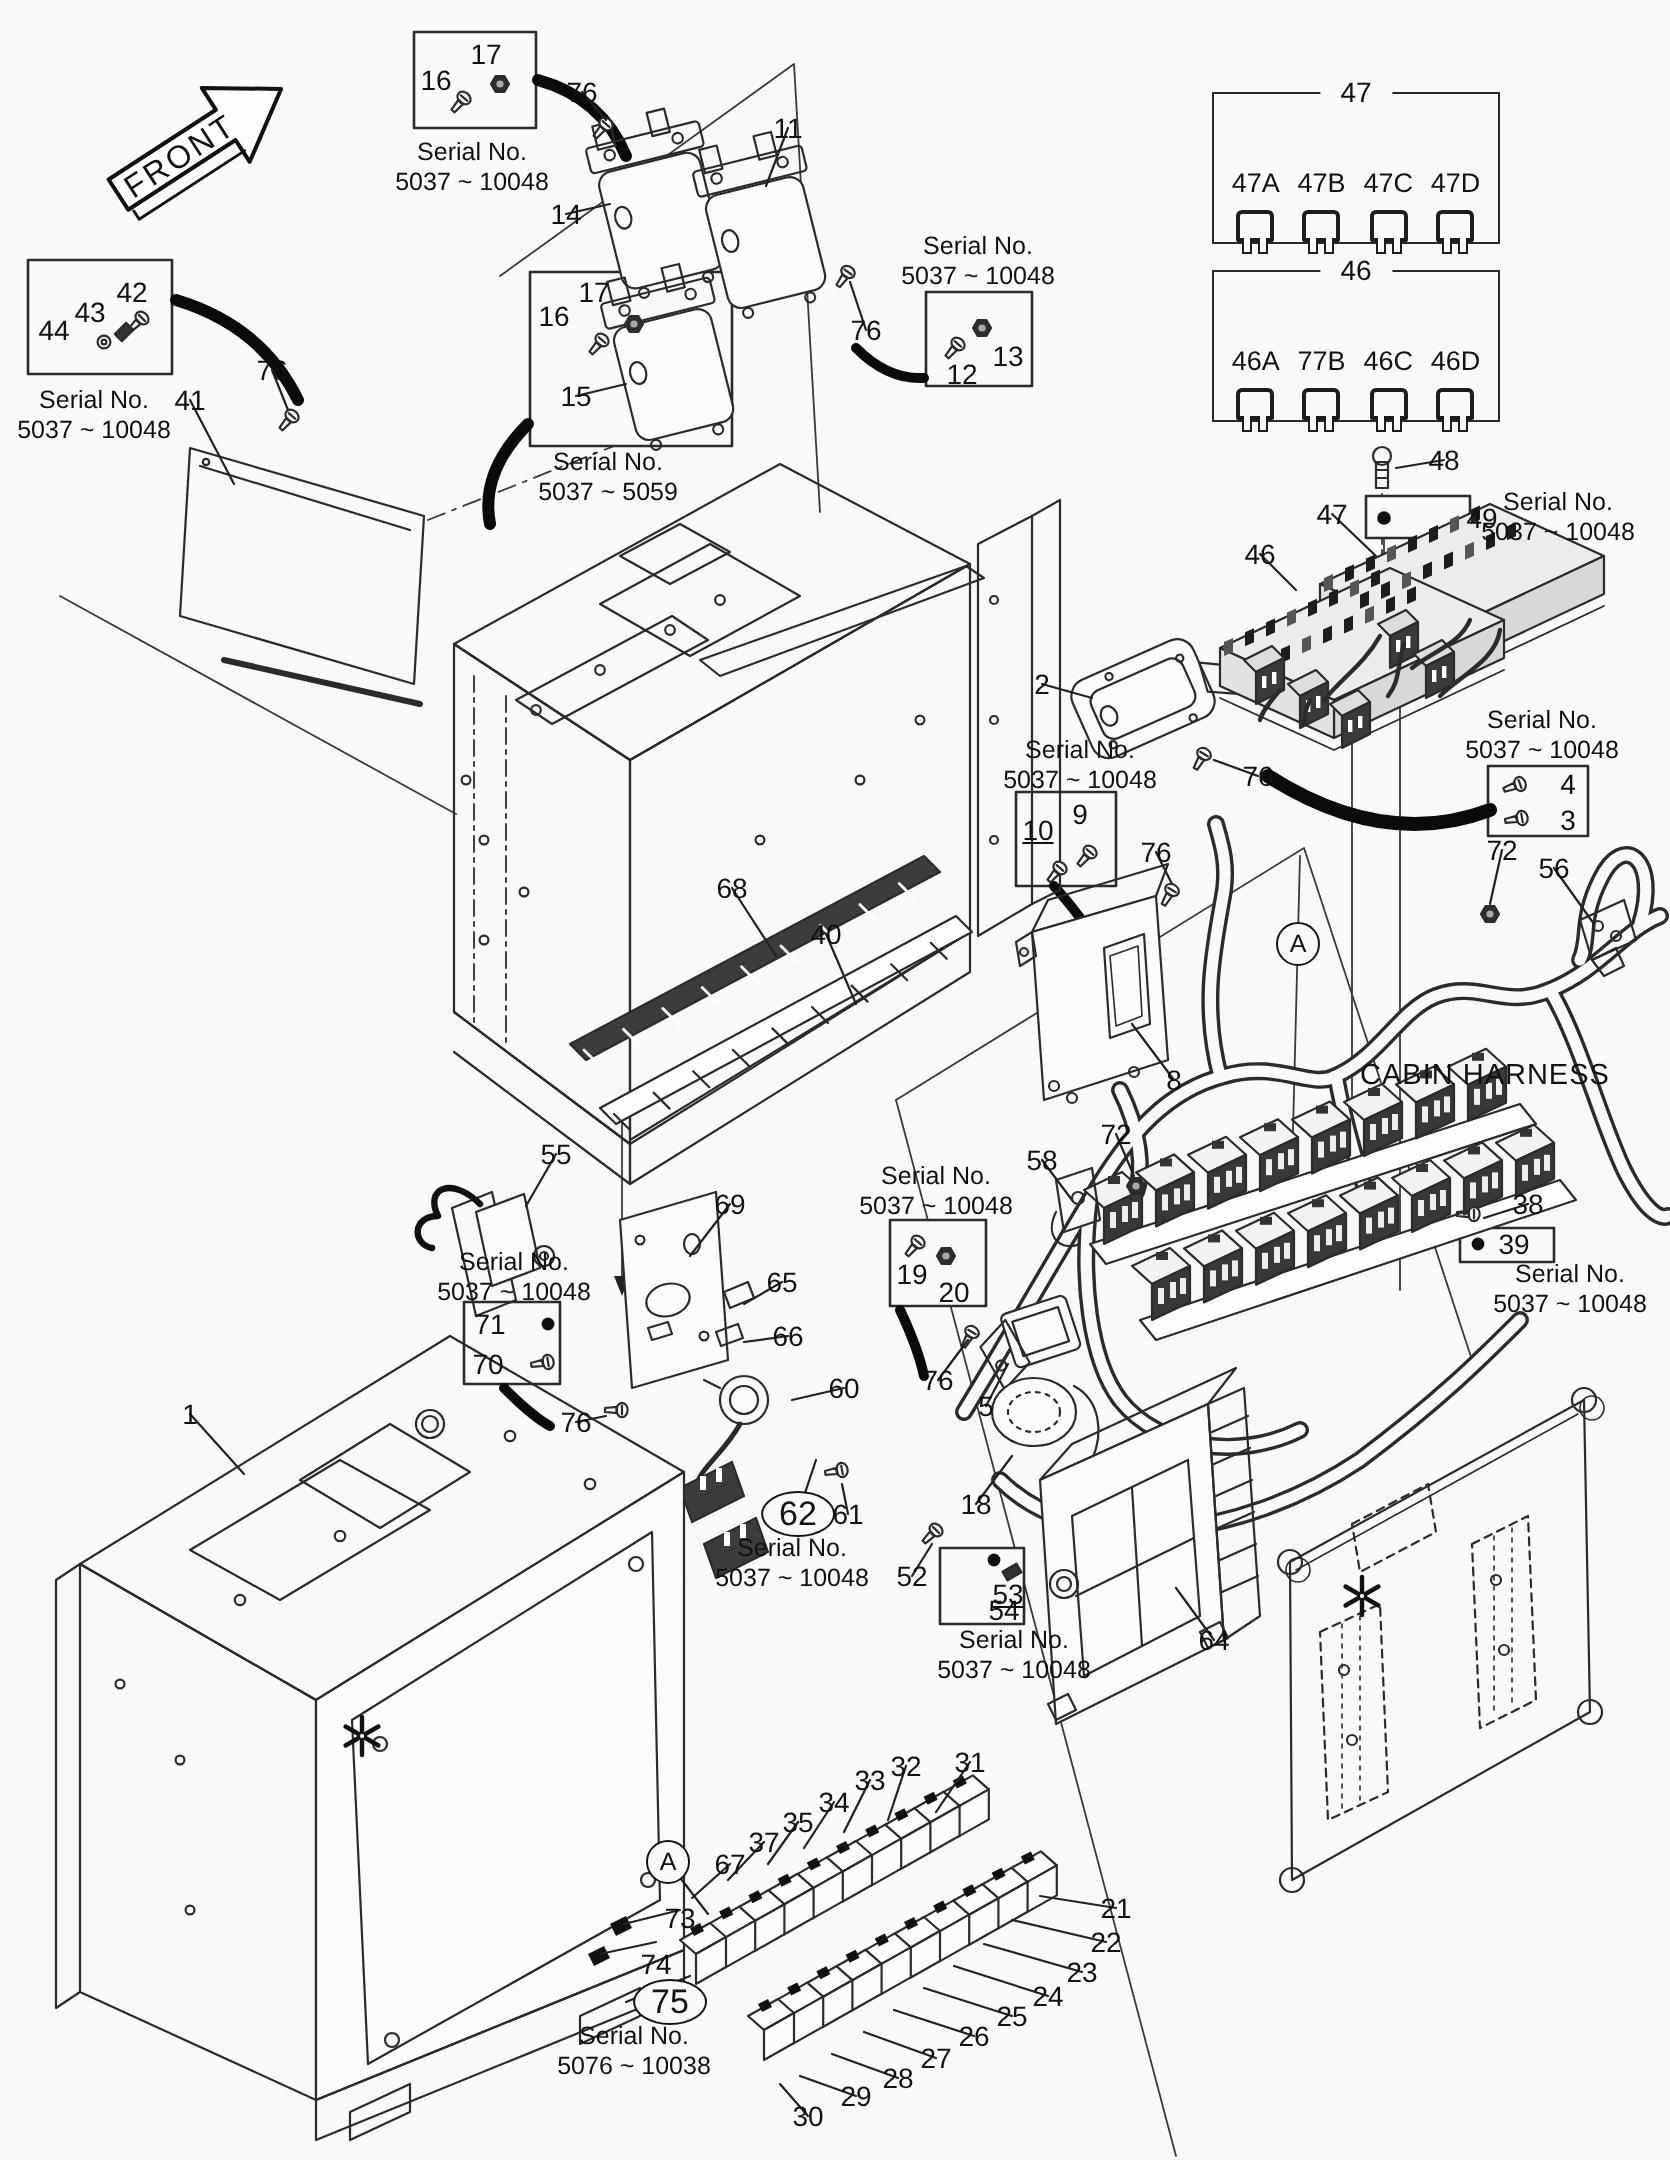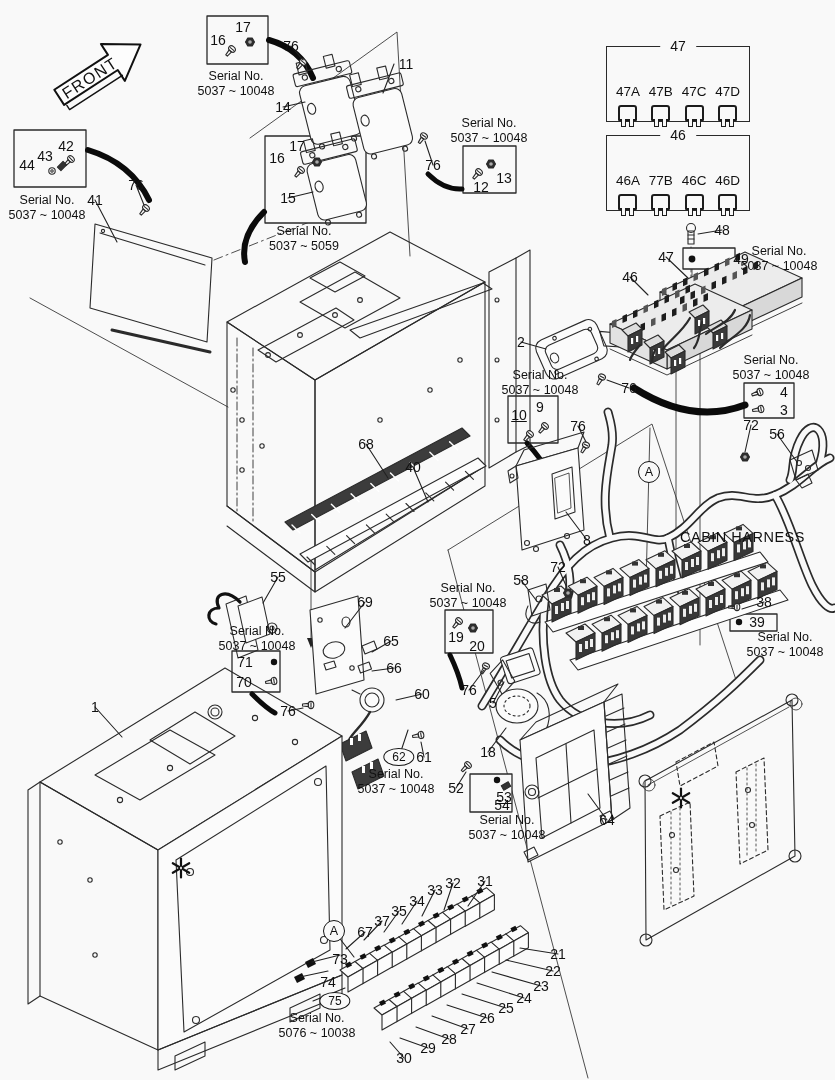--- a/index.html
+++ b/index.html
@@ -4,21 +4,21 @@
 <style>
   html,body{margin:0;padding:0;background:#e8e8e8;}
   .stage{position:relative;width:835px;height:1080px;background:#f9f9f9;overflow:hidden;
          font-family:"Liberation Sans",sans-serif;}
   svg{position:absolute;left:0;top:0;}
   #label-layer{position:absolute;left:0;top:0;width:835px;height:1080px;pointer-events:none;}
   .co{position:absolute;transform:translate(-50%,-50%);font-size:14px;color:#111;
       white-space:nowrap;z-index:3;line-height:1;}
   .co.circle{width:20px;height:20px;border:1.6px solid #151515;border-radius:50%;
       display:flex;align-items:center;justify-content:center;background:#f9f9f9;font-size:12.5px;}
-  .co.oval{border:1.6px solid #151515;border-radius:50%;padding:2px 8px;background:#f9f9f9;font-size:12px;}
+  .co.oval{border:1.6px solid #151515;border-radius:50%;padding:2px 8px;background:#f9f9f9;font-size:17px;}
   .serial{position:absolute;transform:translate(-50%,-50%);font-size:12.5px;color:#111;
       text-align:center;line-height:1.2;white-space:nowrap;z-index:3;}
   .fuse-panel{position:absolute;width:142px;height:74px;border:1.4px solid #2a2a2a;
       background:#f9f9f9;z-index:2;}
   .fp-title{position:absolute;top:-9px;left:50%;transform:translateX(-50%);
       background:#f9f9f9;padding:0 10px;font-size:14px;color:#111;}
   .fp-items{display:flex;justify-content:space-evenly;align-items:flex-end;height:100%;padding-top:6px;box-sizing:border-box;}
   .fp-item{display:flex;flex-direction:column;align-items:center;gap:6px;}
   .fp-label{font-size:13.5px;color:#111;}
   .fuse{width:15px;height:12px;border:2px solid #1c1c1c;border-radius:3px 3px 1px 1px;
@@ -843,21 +843,21 @@
           <span class="fp-label">46D</span>
           <span class="fuse"></span>
         </div>
       </div>
 </div>
 
 <div id="label-layer">
       <div class="co" style="left: 218px; top: 40px;">16</div>
       <div class="co" style="left: 243px; top: 27px;">17</div>
       <div class="co" style="left: 291px; top: 46px;">76</div>
-      <div class="co" style="left: 394px; top: 64px; margin-left: 12px;">11</div>
+      <div class="co" style="left: 394px; top: 64px;">11</div>
       <div class="co" style="left: 283px; top: 107px;">14</div>
       <div class="co" style="left: 433px; top: 165px;">76</div>
       <div class="co" style="left: 481px; top: 187px;">12</div>
       <div class="co" style="left: 504px; top: 178px;">13</div>
       <div class="co" style="left: 66px; top: 146px;">42</div>
       <div class="co" style="left: 45px; top: 156px;">43</div>
       <div class="co" style="left: 27px; top: 165px;">44</div>
       <div class="co" style="left: 95px; top: 200px;">41</div>
       <div class="co" style="left: 136px; top: 185px;">76</div>
       <div class="co" style="left: 297px; top: 146px;">17</div>

